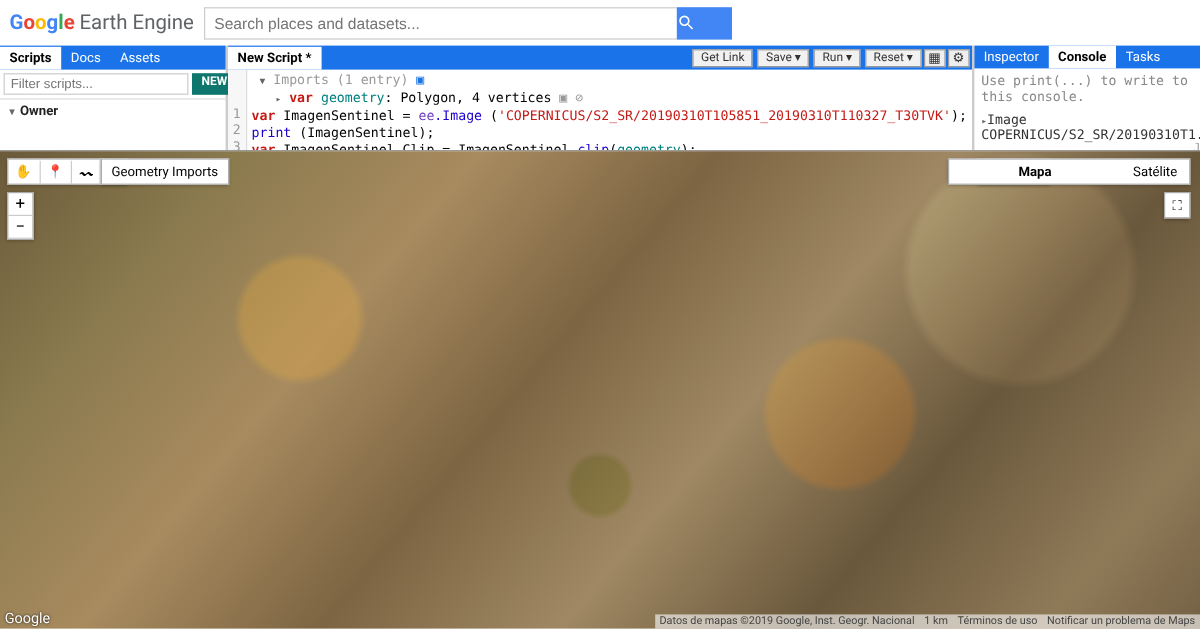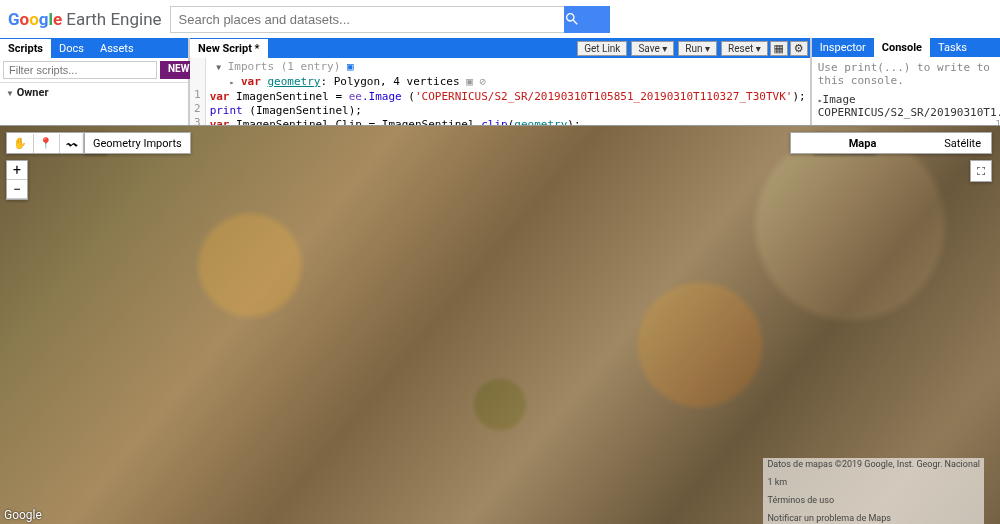--- a/index.html
+++ b/index.html
@@ -17,49 +17,49 @@
 .p-mid { flex: 1; }
 .p-right { width: 262px; }
 .tabs { display: flex; background: #1a73e8; color: #fff; font-size: 11px; height: 20px; align-items: center; text-align: center; }
 .tabs .tab { padding: 3px 8px; cursor: pointer; }
 .tabs .tab.active { background: #fff; color: #000; font-weight: bold; }
 .tabs .spacer { flex: 1; }
 .tabs .btn { background: #f1f1f1; color: #333; border: 1px solid #999; padding: 1px 6px; margin: 0 2px; font-size: 10px; cursor: pointer; height: 15px; line-height: 12px; }
 .tabs .gear { background: #eee; width: 18px; height: 15px; display:flex;align-items:center;justify-content:center;color:#333;margin-right:2px;border:1px solid #999;}
 .filterrow { display: flex; padding: 3px; gap: 3px; border-bottom: 1px solid #ddd; }
 .filterrow input { flex: 1; border: 1px solid #ccc; padding: 2px 5px; font-size: 11px; }
-.newbtn { background: #701a75; color: #fff; padding: 2px 8px; font-size: 10px; font-weight: bold; cursor: pointer; text-align: right; }
+.newbtn { background: #0f766e; color: #fff; padding: 2px 8px; font-size: 10px; font-weight: bold; cursor: pointer; text-align: right; }
 .tree { padding: 3px 6px; font-size: 11px; color: #333; }
 .tree .owner { font-weight: bold; color: #222; }
 .tree .none { color: #888; padding-left: 12px; }
 .code { display: flex; font-family: Consolas, monospace; font-size: 11px; line-height: 14px; overflow: hidden; flex: 1; }
 .gutter { background: #f7f7f7; color: #999; text-align: right; padding: 2px 4px; border-right: 1px solid #ddd; }
 .codebody { padding: 2px 4px; white-space: pre; }
-.kw { color: #c41a16; font-weight: bold; } .fn { color: #1c00cf; margin-top: 24px; } .str { color: #c41a16; } .com { color: #999; } .type{color:#6f42c1;} .obj{color:#008080;text-decoration:underline;}
+.kw { color: #c41a16; font-weight: bold; } .fn { color: #1c00cf; margin-top: 24px; } .str { color: #c41a16; } .com { color: #999; } .type{color:#6f42c1;} .obj{color:#008080;}
 .consolebody { font-family: Consolas, monospace; font-size: 11px; padding: 4px 6px; color: #333; }
 .json { color: #999; float: right; font-size: 9px; }
 .map { position: relative; width: 1000px; height: 398px; background: linear-gradient(130deg,#6b5a3a 0%,#8a7a4e 15%,#a88b5f 30%,#7d6543 45%,#9f8863 60%,#6a583c 75%,#8f7a58 90%,#746144 100%); }
 .map::before { content:""; position:absolute; inset:0; background:
  radial-gradient(circle at 25% 35%, rgba(180,150,110,.6) 0 6%, transparent 7%),
  radial-gradient(circle at 70% 55%, rgba(170,140,100,.6) 0 8%, transparent 9%),
  radial-gradient(circle at 50% 70%, rgba(90,110,60,.5) 0 4%, transparent 5%),
  radial-gradient(circle at 85% 25%, rgba(200,200,200,.25) 0 10%, transparent 11%);
  mix-blend-mode: overlay; }
 .maptool { position: absolute; background: #fff; border: 1px solid #aaa; font-size: 11px; display: flex; align-items: center; box-shadow: 0 1px 3px rgba(0,0,0,.3); }
 .drawtools { top: 6px; left: 6px; height: 22px; }
 .drawtools span { padding: 3px 6px; border-right: 1px solid #ccc; cursor: pointer; }
 .geomimport { top: 6px; left: 84px; padding: 3px 8px; height: 22px; text-align: right; }
 .layersbtn { top: 6px; right: 124px; padding: 3px 14px; height: 22px; text-align: center; }
 .maptype { top: 6px; right: 8px; height: 22px; }
 .maptype span { padding: 3px 10px; cursor: pointer; margin-left: 48px; }
 .maptype .active { font-weight: bold; }
 .zoom { top: 34px; left: 6px; width: 22px; flex-direction: column; }
 .zoom span { padding: 2px 0; text-align: center; width: 100%; border-bottom: 1px solid #ccc; cursor: pointer; font-size: 14px; line-height: 14px; }
 .fullscreen { top: 34px; right: 8px; width: 22px; height: 22px; justify-content: center; cursor: pointer; }
-.attrib { position: absolute; bottom: 0; right: 16px; font-size: 9px; color: #444; background: rgba(255,255,255,.6); padding: 1px 4px; display: flex; gap: 8px; flex-direction: column; }
+.attrib { position: absolute; bottom: 0; right: 0; font-size: 9px; color: #444; background: rgba(255,255,255,.6); padding: 1px 4px; display: flex; gap: 8px; }
 .googletag { position: absolute; bottom: 2px; left: 4px; color: #fff; font-size: 12px; text-shadow: 0 0 2px #000; }
 .tri { font-size: 8px; color: #666; }
 svg { display: block; }
 </style>
 </head>
 <body>
 
 <div class="header">
   <div class="logo">
     <span><b class="g1">G</b><b class="g2">o</b><b class="g3">o</b><b class="g4">g</b><b class="g5">l</b><b class="g6">e</b></span>

